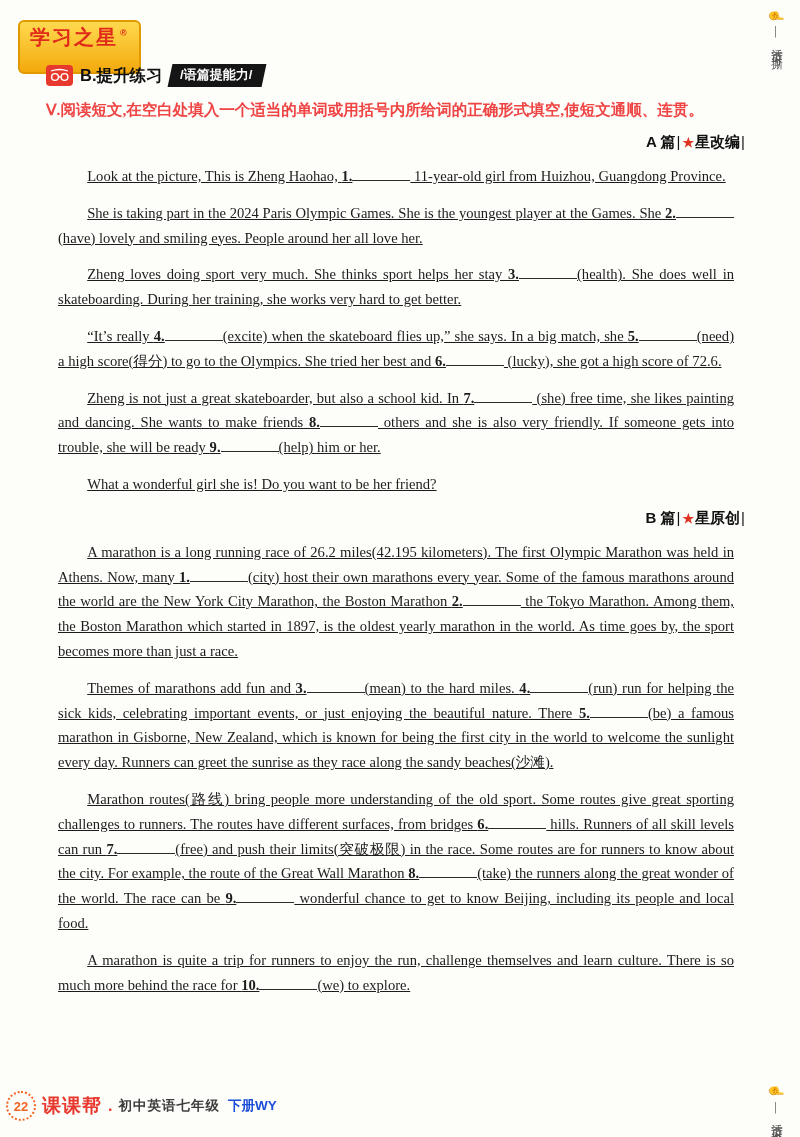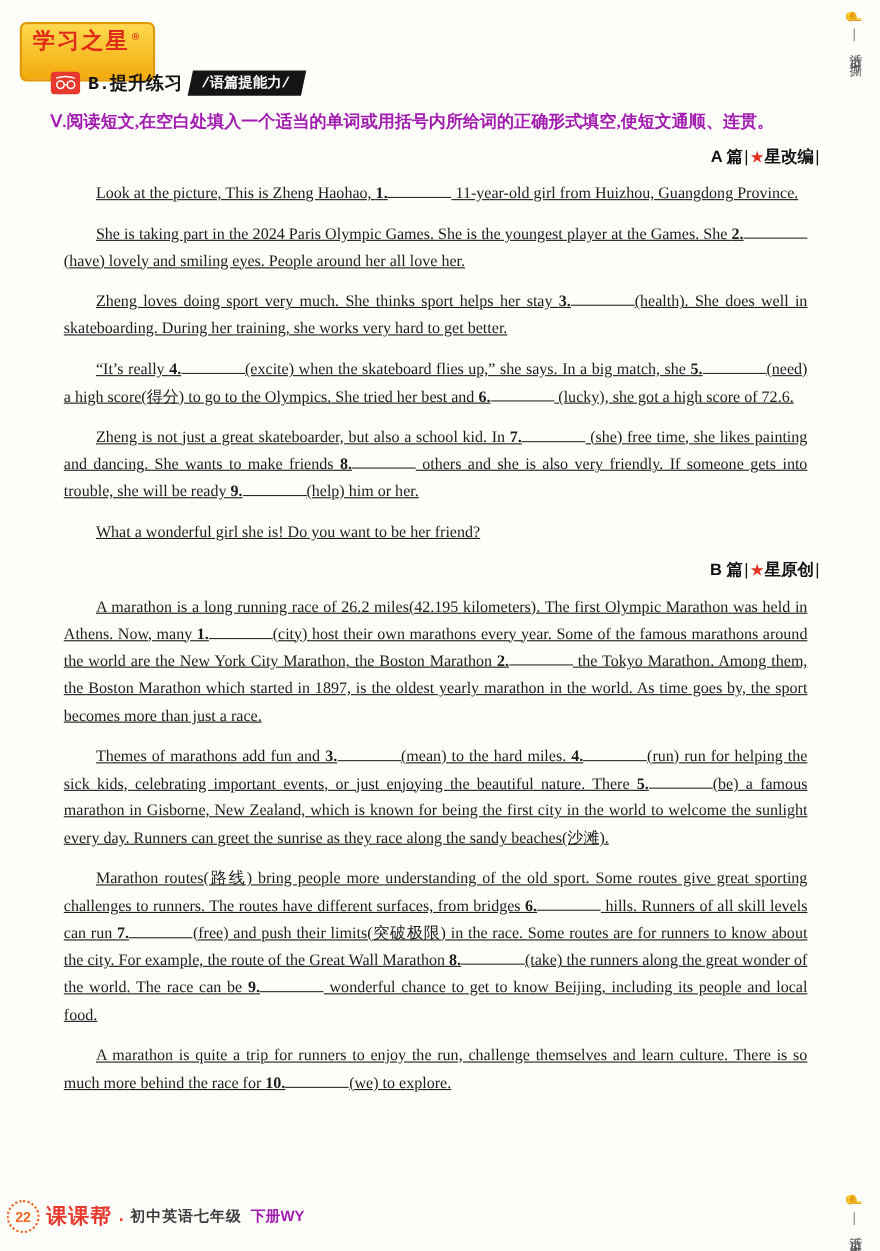--- a/index.html
+++ b/index.html
@@ -27,32 +27,32 @@
     display:flex;align-items:center;
   }
   .tab-top{top:8px;}
   .tab-bottom{bottom:10px;}
   .hand{font-size:13px;letter-spacing:0;color:#444;}
   .tabdash{color:#666;letter-spacing:0;margin:2px 0;}
   
   .hdr{
     position:absolute;left:46px;top:64px;
     display:flex;align-items:center;gap:7px;
-    font-family:Liberation Mono, monospace;
+    font-family:Liberation Sans, sans-serif;
   }
   .hdr-title{font-size:16.5px;font-weight:900;color:#101010;}
   .banner{
     background:#151515;color:#fff;font-size:13px;font-weight:bold;
     padding:2px 12px 3px 10px;transform:skewX(-12deg);
   }
   .banner span{display:inline-block;transform:skewX(12deg);}
   
   .sec-title{
     position:absolute;left:46px;top:100px;width:706px;
-    font-weight:bold;font-size:15.5px;color:#a21caf;
+    font-weight:bold;font-size:15.5px;color:#ef4444;
     font-family:"Liberation Serif",serif;
   }
   
   .main{position:absolute;left:46px;top:128px;width:700px;}
   .p-head{
     text-align:right;font-weight:bold;font-size:15px;color:#111;
     font-family:"Liberation Sans",sans-serif;margin:5px 0 3px 0;
   }
   .p-head .bar{font-weight:normal;margin:0 1px;}
   .star{color:#e03324;font-size:13px;margin:0 1px;}
@@ -72,21 +72,21 @@
     font-family:"Liberation Sans",sans-serif;
   }
   .pagenum{
     width:26px;height:26px;border:2px dotted #f26522;border-radius:50%;
     color:#f26522;font-size:13px;font-weight:bold;
     display:flex;align-items:center;justify-content:center;
   }
   .brand{color:#e8392f;font-size:19px;font-weight:900;letter-spacing:1px;}
   .brand-dot{color:#e8392f;font-weight:900;}
   .book{color:#3c3c3c;font-size:13.5px;font-weight:bold;letter-spacing:1px;}
-  .volume{color:#a21caf;font-size:13.5px;font-weight:bold;margin-left:2px;}
+  .volume{color:#1d4ed8;font-size:13.5px;font-weight:bold;margin-left:2px;}
   .gicon{display:inline-block;vertical-align:middle;}
 </style>
 </head>
 <body>
 
 <div class="logo">
   <span>学习之星</span><span class="reg">®</span>
 </div>
 
 <div class="tab tab-top">

